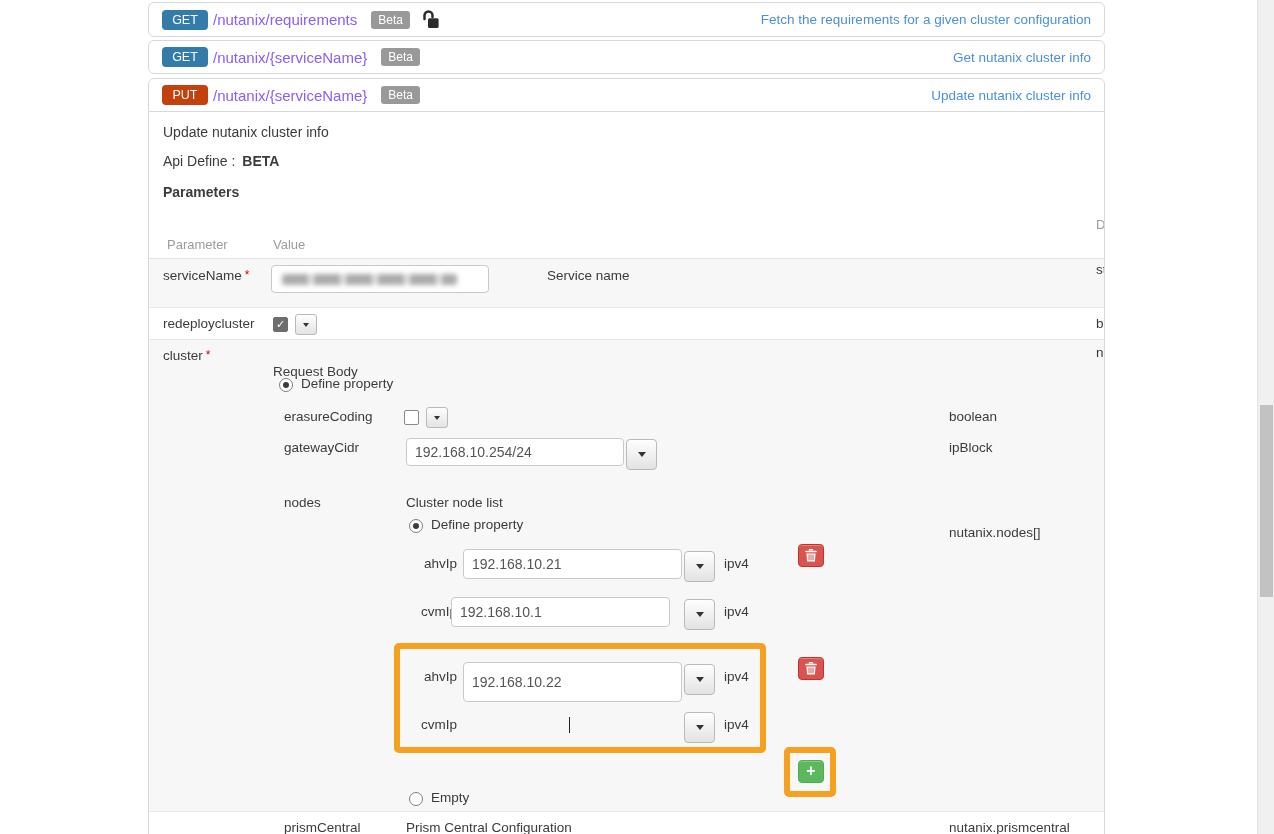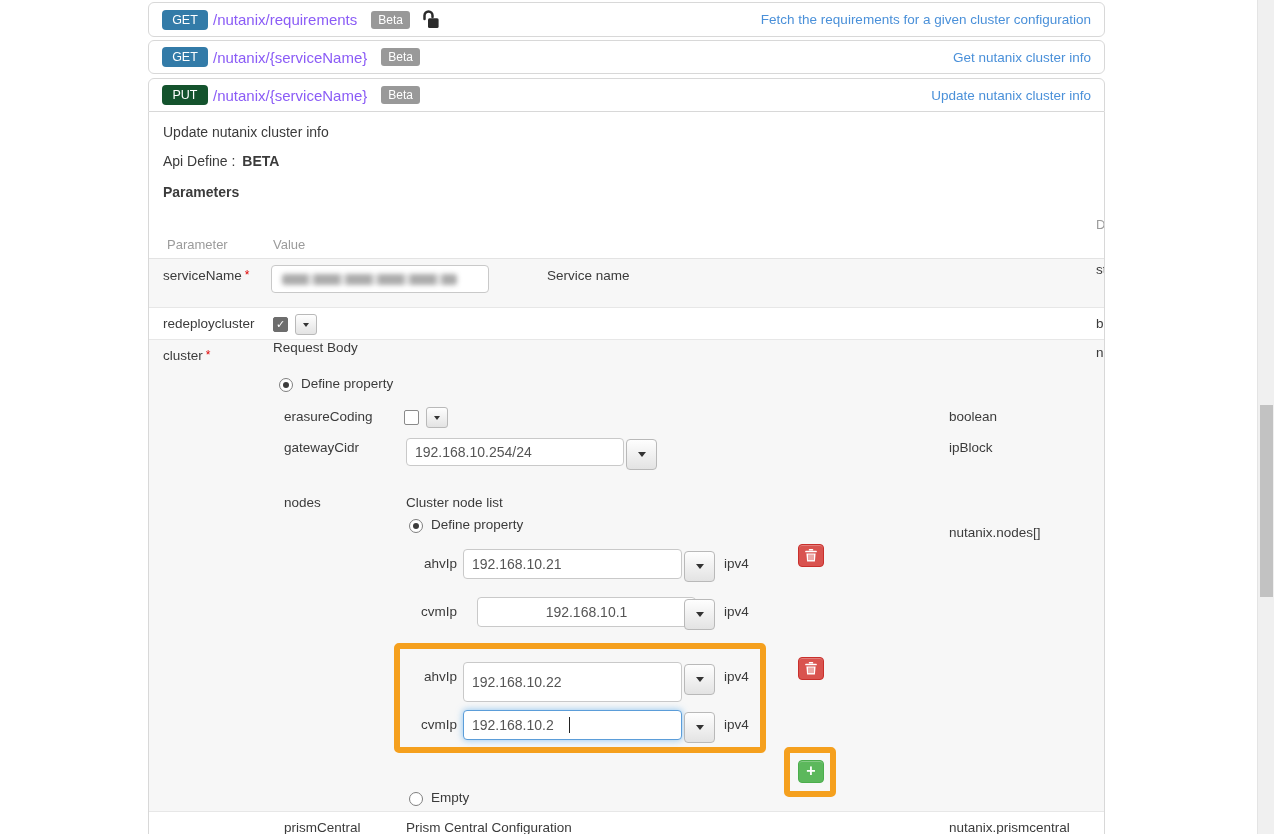--- a/index.html
+++ b/index.html
@@ -7,21 +7,21 @@
     font-family:"Liberation Sans","DejaVu Sans",sans-serif; color:#3b3b3b; }
   .page { position:relative; width:1274px; height:834px; background:#fff; }
 
   
   .ep-row { position:absolute; left:148px; width:957px; background:#fff;
     border:1px solid #d8d8d8; border-radius:6px; display:flex; align-items:center;
     padding-left:13px; }
   .method-badge { display:inline-block; min-width:46px; text-align:center;
     padding:3px 0; border-radius:4px; color:#fff; font-weight:normal; font-size:12.5px; }
   .method-get { background:#337ba8; }
-  .method-put { background:#14532d; }
+  .method-put { background:#c2410c; }
   .ep-path { margin-left:5px; font-size:15px; color:#8b5cf6; }
   .beta-badge { margin-left:14px; background:#999999; color:#fff; font-size:12px;
     padding:2px 7px; border-radius:3px; }
   .lock-wrap { margin-left:12px; display:inline-flex; align-items:center; }
   .ep-summary { position:absolute; right:13px; font-size:13.5px; color:#4a90d9;
     text-decoration:none; cursor:pointer; }
 
   
   .panel { position:absolute; left:148px; top:112px; width:957px; height:722px;
     background:#fff; border-left:1px solid #d8d8d8; border-right:1px solid #d8d8d8;
@@ -146,21 +146,21 @@
     <div class="t" style="left:14px;top:204px;">redeploycluster</div>
     <span class="cb checked" style="left:124px;top:205px;"></span>
     <span class="ddbtn dd-small" style="left:146px;top:202px;">
         <span class="caret"></span>
       </span>
     <div class="t" style="left:947px;top:204px;">b</div>
 
     <div class="t" style="left:14px;top:236px;">
       <span>cluster</span><span class="req">*</span>
     </div>
-    <div class="t" style="left:124px;top:228px;">Request Body</div>
+    <div class="t" style="left:124px;top:252px;">Request Body</div>
     <div class="t" style="left:947px;top:233px;">n</div>
 
     <span class="radio sel" style="left:130px;top:266px;"></span>
     <div class="t" style="left:152px;top:264px;">Define property</div>
 
     <div class="t" style="left:135px;top:297px;">erasureCoding</div>
     <span class="cb" style="left:255px;top:298px;"></span>
     <span class="ddbtn dd-small" style="left:277px;top:295px;">
         <span class="caret"></span>
       </span>
@@ -191,21 +191,21 @@
         <rect x="3.8" y="0" width="4.4" height="1.5" rx="0.6" fill="#fff"></rect>
         <rect x="0.2" y="1.7" width="11.6" height="1.6" rx="0.6" fill="#fff"></rect>
         <path d="M1.4 4.4 h9.2 l-0.7 8.2 h-7.8 z" fill="#fff"></path>
         <rect x="3.5" y="5.5" width="1" height="5.6" fill="#d9534f"></rect>
         <rect x="5.5" y="5.5" width="1" height="5.6" fill="#d9534f"></rect>
         <rect x="7.5" y="5.5" width="1" height="5.6" fill="#d9534f"></rect>
       </svg>
     </span>
 
     <div class="t" style="left:250px;top:492px;width:58px;text-align:right;">cvmIp</div>
-    <input class="tin" style="left: 328px; top: 485px; width: 219px; height: 30px; text-align: center;" value="192.168.10.1">
+    <input class="tin" style="left: 302px; top: 485px; width: 219px; height: 30px;" value="192.168.10.1">
     <span class="ddbtn dd-big" style="left:535px;top:487px;">
         <span class="caret"></span>
       </span>
     <div class="t" style="left:575px;top:492px;">ipv4</div>
 
     <div class="hl-box" style="left:245px;top:531px;width:372px;height:110px;"></div>
 
     <div class="t" style="left:250px;top:557px;width:58px;text-align:right;">ahvIp</div>
     <input class="tin" style="left: 314px; top: 550px; width: 219px; height: 40px;" value="192.168.10.22">
     <span class="ddbtn dd-big" style="left:535px;top:552px;">
@@ -217,21 +217,20 @@
         <rect x="3.8" y="0" width="4.4" height="1.5" rx="0.6" fill="#fff"></rect>
         <rect x="0.2" y="1.7" width="11.6" height="1.6" rx="0.6" fill="#fff"></rect>
         <path d="M1.4 4.4 h9.2 l-0.7 8.2 h-7.8 z" fill="#fff"></path>
         <rect x="3.5" y="5.5" width="1" height="5.6" fill="#d9534f"></rect>
         <rect x="5.5" y="5.5" width="1" height="5.6" fill="#d9534f"></rect>
         <rect x="7.5" y="5.5" width="1" height="5.6" fill="#d9534f"></rect>
       </svg>
     </span>
 
     <div class="t" style="left:250px;top:605px;width:58px;text-align:right;">cvmIp</div>
-    <input class="tin focused" style="left: 314px; top: 598px; width: 219px; height: 30px;" value="192.168.10.2">
     <span class="cursor-bar" style="left:420px;top:605px;"></span>
     <span class="ddbtn dd-big" style="left:535px;top:600px;">
         <span class="caret"></span>
       </span>
     <div class="t" style="left:575px;top:605px;">ipv4</div>
 
     <div class="hl-box" style="left:635px;top:635px;width:52px;height:50px;"></div>
     <span class="add-btn" style="left:649px;top:648px;"><span>+</span></span>
 
     <span class="radio" style="left:260px;top:680px;"></span>

